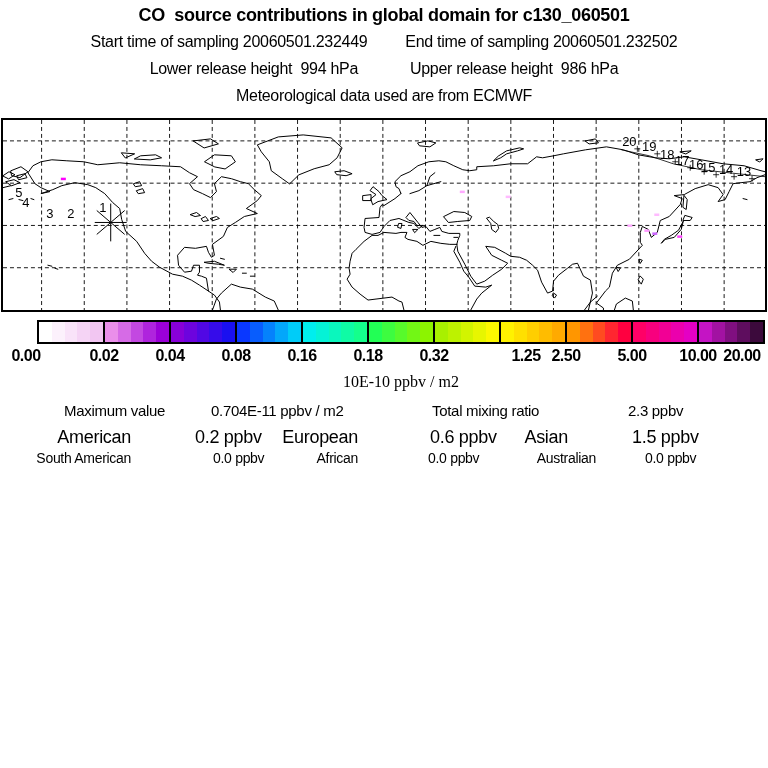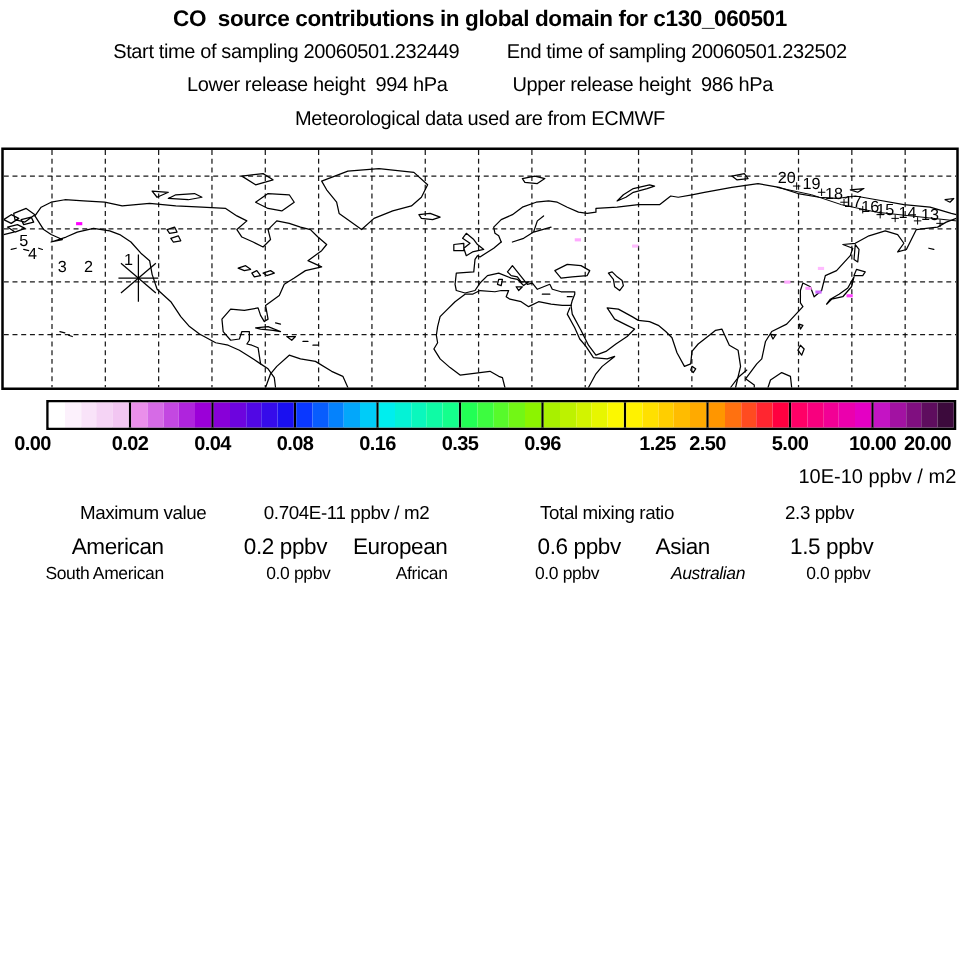--- a/index.html
+++ b/index.html
@@ -19,37 +19,37 @@
   .trajtext{font-family:"Liberation Sans",sans-serif;font-size:13px;fill:#000;}
   .trajline{fill:none;stroke:#000;stroke-width:0.8;}
 
   #colorbar{position:absolute;left:37px;top:320px;width:724px;height:20px;border:2px solid #000;display:flex;}
   .cb-seg{flex:1;display:flex;border-right:2px solid #000;}
   .cb-seg:last-child{border-right:none;}
   .cb-cell{flex:1;}
 
   #cb-ticks{position:absolute;left:0;top:347px;width:768px;height:20px;}
   .cb-tick{position:absolute;transform:translateX(-50%);font-size:16px;font-weight:bold;letter-spacing:-0.5px;}
-  #cb-unit{position:absolute;left:37px;top:373px;width:728px;text-align:right;font-size:16px;}
+  #cb-unit{position:absolute;left:37px;top:373px;width:728px;text-align:center;font-size:16px;font-family:Liberation Serif, serif;}
 
   #stats{position:absolute;left:0;top:402px;width:744px;height:70px;font-size:15px;}
   #stats span{position:absolute;white-space:pre;letter-spacing:-0.3px;}
   .srow2{top:25px;font-size:18px;}
   .srow3{top:48px;font-size:14px;}
   #max-label{left:64px;top:0;}
   #max-value{left:211px;top:0;}
   #total-label{left:432px;top:0;}
   #total-value{left:628px;top:0;}
   .lab{text-align:right;}
   #s21l{right:613px;} #s21v{left:195px;}
   #s22l{right:386px;} #s22v{left:430px;}
   #s23l{right:176px;margin-left:22px;} #s23v{left:632px;}
   #s31l{right:613px;} #s31v{left:213px;}
   #s32l{right:386px;} #s32v{left:428px;}
-  #s33l{right:148px;font-style:italic;} #s33v{left:645px;}
+  #s33l{right:148px;} #s33v{left:645px;}
 </style>
 </head>
 <body>
 
 <div class="hline" id="title-line">CO  source contributions in global domain for c130_060501</div>
 <div class="hline" id="line2"><span>Start time of sampling 20060501.232449</span><span class="gap"></span><span>End time of sampling 20060501.232502</span></div>
 <div class="hline" id="line3"><span>Lower release height  994 hPa</span><span class="gap2"></span><span>Upper release height  986 hPa</span></div>
 <div class="hline" id="line4">Meteorological data used are from ECMWF</div>
 
 <div id="map-frame">
@@ -218,22 +218,22 @@
       <div class="cb-cell" style="background: rgb(94, 13, 94);"></div>
       <div class="cb-cell" style="background: rgb(60, 10, 60);"></div>
     </div>
   </div>
 <div id="cb-ticks">
     <span class="cb-tick" style="left: 26px;">0.00</span>
     <span class="cb-tick" style="left: 104px;">0.02</span>
     <span class="cb-tick" style="left: 170px;">0.04</span>
     <span class="cb-tick" style="left: 236px;">0.08</span>
     <span class="cb-tick" style="left: 302px;">0.16</span>
-    <span class="cb-tick" style="left: 368px;">0.35</span>
-    <span class="cb-tick" style="left: 434px;">0.96</span>
+    <span class="cb-tick" style="left: 368px;">0.18</span>
+    <span class="cb-tick" style="left: 434px;">0.32</span>
     <span class="cb-tick" style="left: 500px; margin-left: 26px;">1.25</span>
     <span class="cb-tick" style="left: 566px;">2.50</span>
     <span class="cb-tick" style="left: 632px;">5.00</span>
     <span class="cb-tick" style="left: 698px;">10.00</span>
     <span class="cb-tick" style="left: 742px;">20.00</span>
   </div>
 <div id="cb-unit">10E-10 ppbv / m2</div>
 
 <div id="stats">
   <span id="max-label">Maximum value</span>

